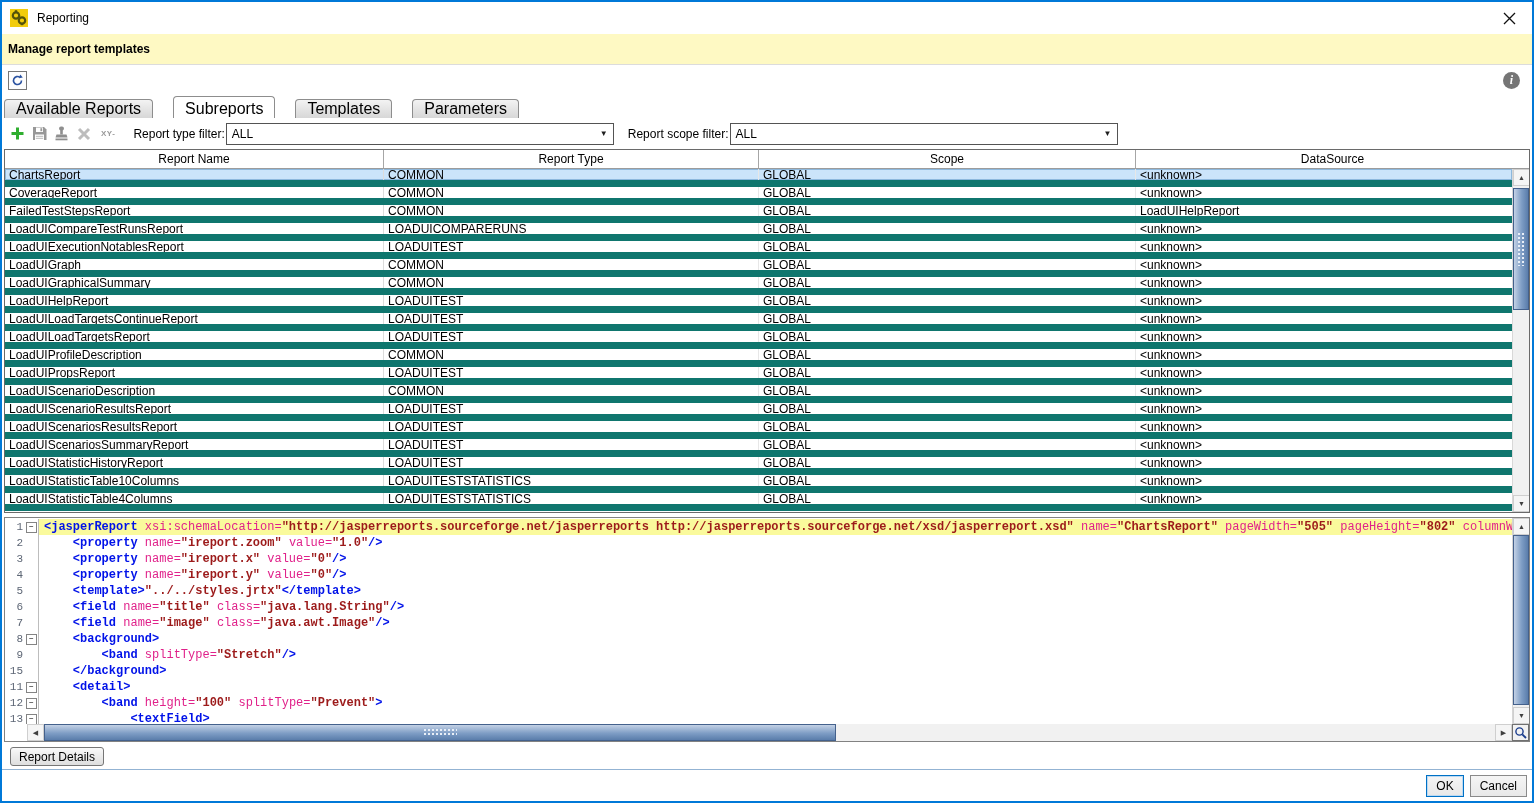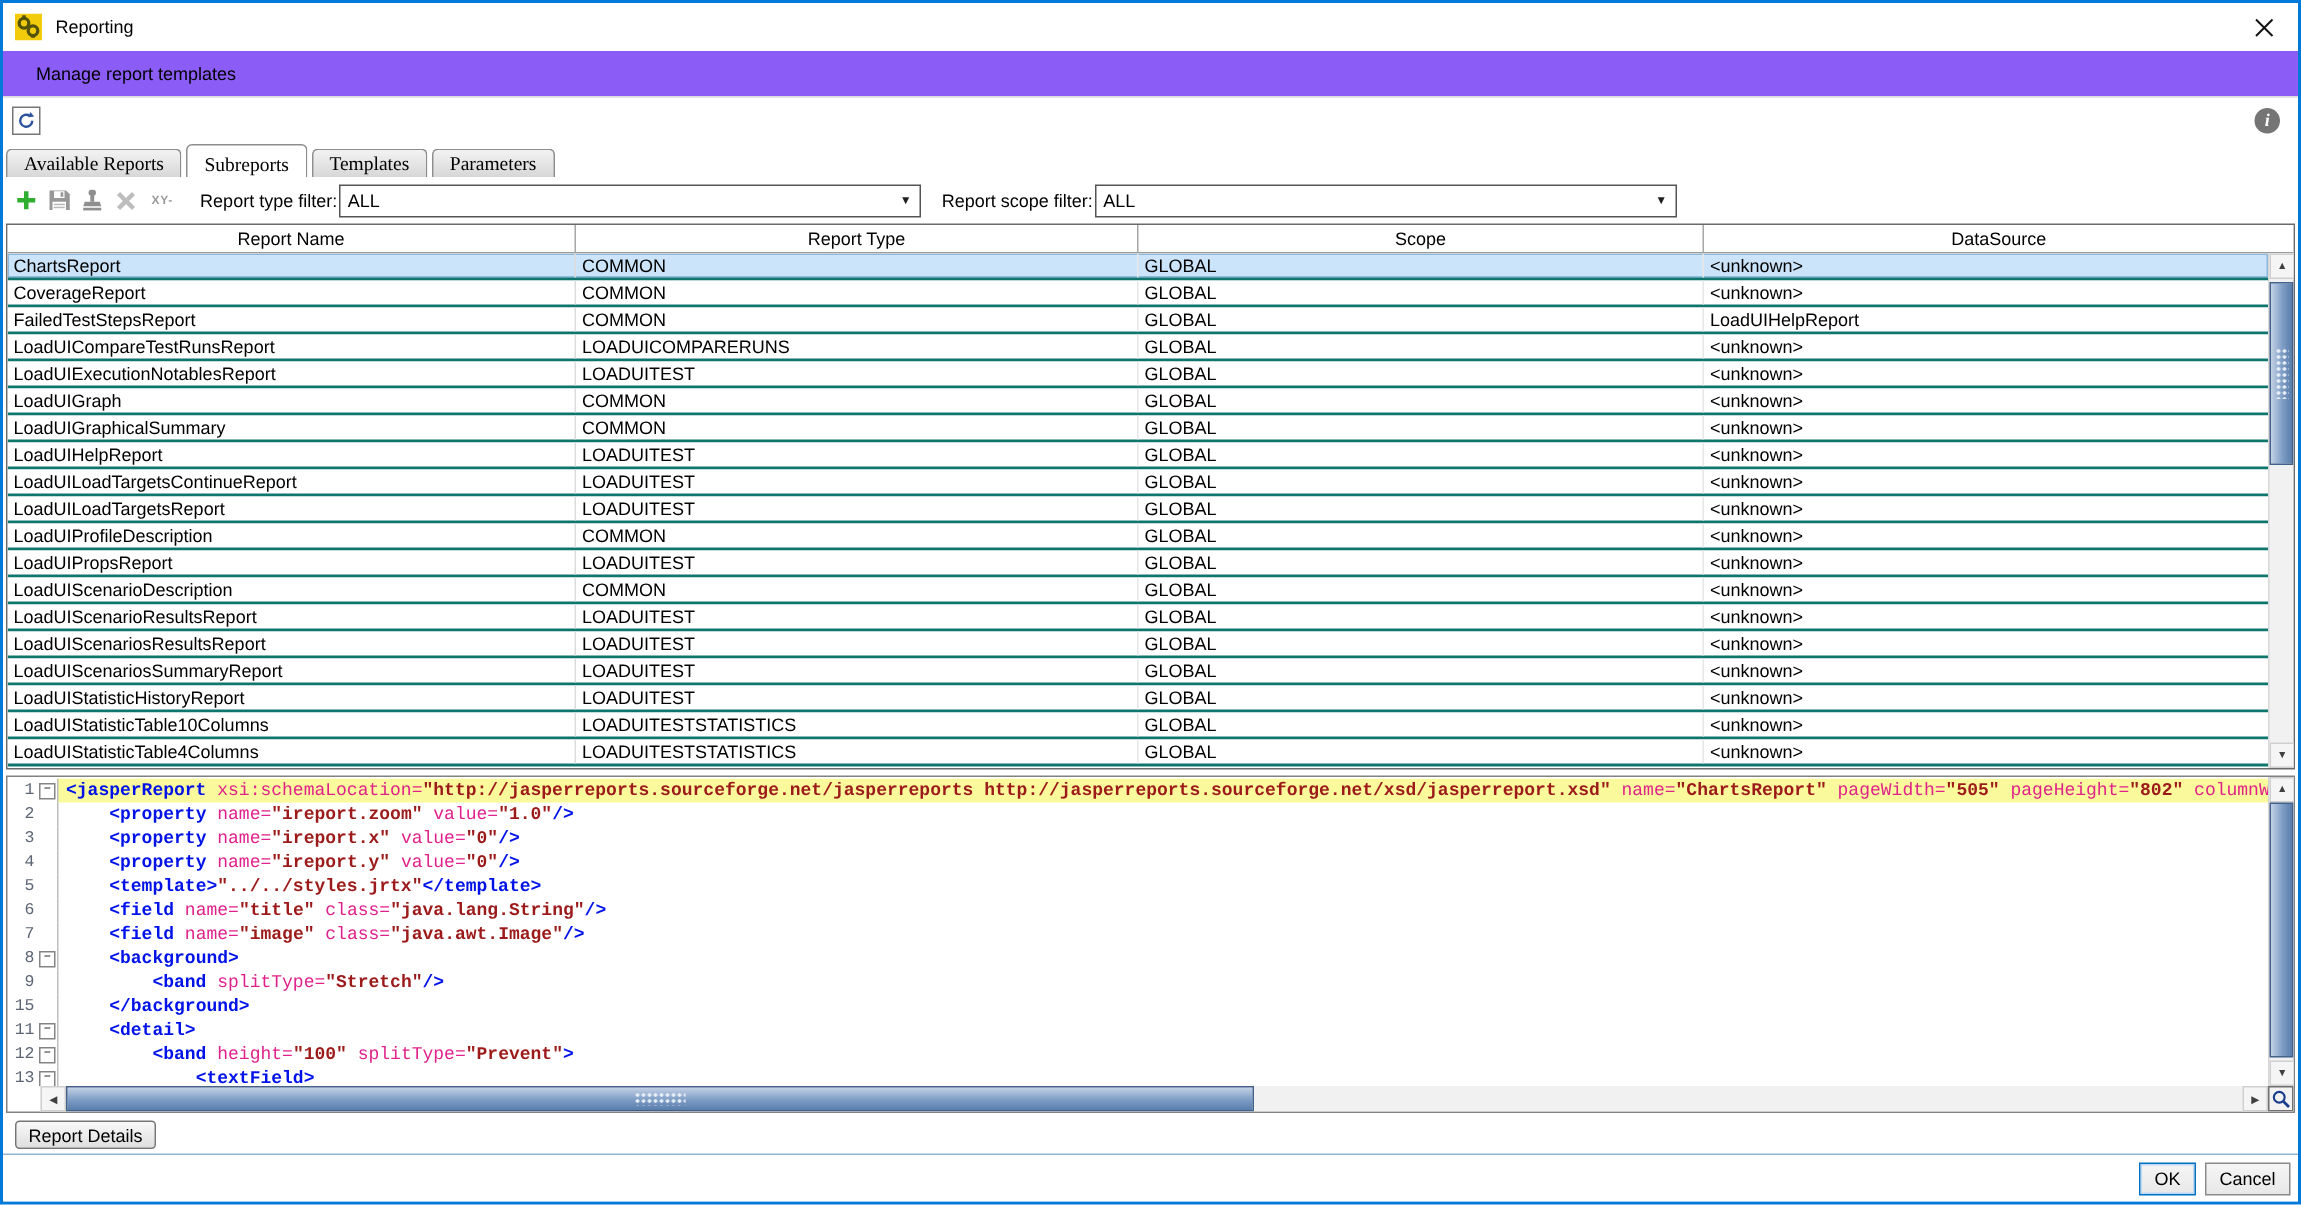--- a/index.html
+++ b/index.html
@@ -8,47 +8,47 @@
 
   .window { width:1534px; height:803px; border:2px solid #0079d8; background:#fff; position:relative; overflow:hidden; }
 
   
   .titlebar { height:32px; display:flex; align-items:center; padding:0 8px; background:#fff; }
   .app-icon { width:18px; height:18px; margin-right:9px; flex:0 0 auto; }
   .title-text { font-size:12px; color:#000; }
   .close-btn { margin-left:auto; width:30px; height:26px; display:flex; align-items:center; justify-content:center; cursor:default; }
 
   
-  .subtitle { height:31px; background:#8b5cf6; border-bottom:1px solid #dcdcdc; display:flex; align-items:center; padding-left:22px; }
+  .subtitle { height:31px; background:#fef9c3; border-bottom:1px solid #dcdcdc; display:flex; align-items:center; padding-left:6px;font-weight:bold; }
 
   
   .iconrow { height:31px; background:#fff; position:relative; }
   .refresh-btn { position:absolute; left:6px; top:6px; width:19px; height:19px; border:1px solid #767676; background:#fdfdfd; display:flex; align-items:center; justify-content:center; }
   .info-btn { position:absolute; right:12px; top:7px; width:17px; height:17px; border-radius:50%; background:#757575; color:#fff; display:flex; align-items:center; justify-content:center; font:italic bold 12px "Liberation Serif", serif; }
 
   
   .tabbar { height:22px; display:flex; align-items:flex-end; padding-left:2px; }
-  .tab { height:19px; padding:0 11px; margin-right:3px; display:flex; align-items:center; background:linear-gradient(#f3f3f3,#d7d7d7); border:1px solid #8d8d8d; border-bottom:none; border-radius:4px 4px 0 0; font-size:13px; position:relative;font-family:Liberation Serif, serif; }
+  .tab { height:19px; padding:0 11px; margin-right:20px; display:flex; align-items:center; background:linear-gradient(#f3f3f3,#d7d7d7); border:1px solid #8d8d8d; border-bottom:none; border-radius:4px 4px 0 0; font-size:16px; position:relative; }
   .tab.active { height:22px; background:#fff; z-index:3;align-items:flex-end; }
 
   
   .filterbar { height:31px; display:flex; align-items:center; padding-left:6px; background:#fff; }
   .tool-ico { width:19px; height:19px; display:flex; align-items:center; justify-content:center; margin-right:3px; }
   .xy-ico { font-size:8px; color:#9a9a9a; font-weight:bold; margin:0 4px 0 5px; letter-spacing:0.5px; }
   .flt-label { margin-left:14px; white-space:nowrap; }
   .combo { height:22px; width:388px; border:1px solid #545454; background:#fff; display:flex; align-items:center; justify-content:space-between; padding:0 5px; margin-left:1px; }
   .combo .arr { font-size:8px; color:#1e1e1e; }
 
   
   .tablewrap { height:364px; margin:0 2px; border:1px solid #6a6a6a; position:relative; background:#fff; overflow:hidden; }
   .thead { display:flex; height:19px; background:#fff; border-bottom:1px solid #9c9c9c; }
   .th { display:flex; align-items:center; justify-content:center; border-right:1px solid #a6a6a6; font-size:12px; }
   .th:last-child { border-right:none; }
   .tbody { position:absolute; top:19px; left:0; right:17px; bottom:0; overflow:hidden; }
-  .trow { display:flex; height:18px; border-bottom:2px solid #0f766e; background:#fff;justify-content:flex-end; }
+  .trow { display:flex; height:18px; border-bottom:7px solid #0f766e; background:#fff;justify-content:flex-end; }
   .trow.selected { background:#cbe4fa; box-shadow:inset 0 0 0 1px #8db8dd; }
   .td { display:flex; align-items:center; padding-left:4px; border-right:1px solid #e7e7e7; overflow:hidden; white-space:nowrap; font-size:12px; }
   .c-name { width:379px; } .c-type { width:375px; } .c-scope { width:377px; } .c-ds { flex:1; border-right:none; }
   .td.c-name { border-right:1px solid #dcdcdc; }
 
   
   .vsb { position:absolute; top:19px; right:0; bottom:0; width:17px; background:#f1f1f1; border-left:1px solid #d8d8d8; }
   .sb-btn { width:17px; height:17px; display:flex; align-items:center; justify-content:center; background:#f5f5f5; border:1px solid #cfcfcf; font-size:7px; color:#404040; }
   .sb-btn.up { position:absolute; top:0; left:0; }
   .sb-btn.down { position:absolute; bottom:0; left:0; }

